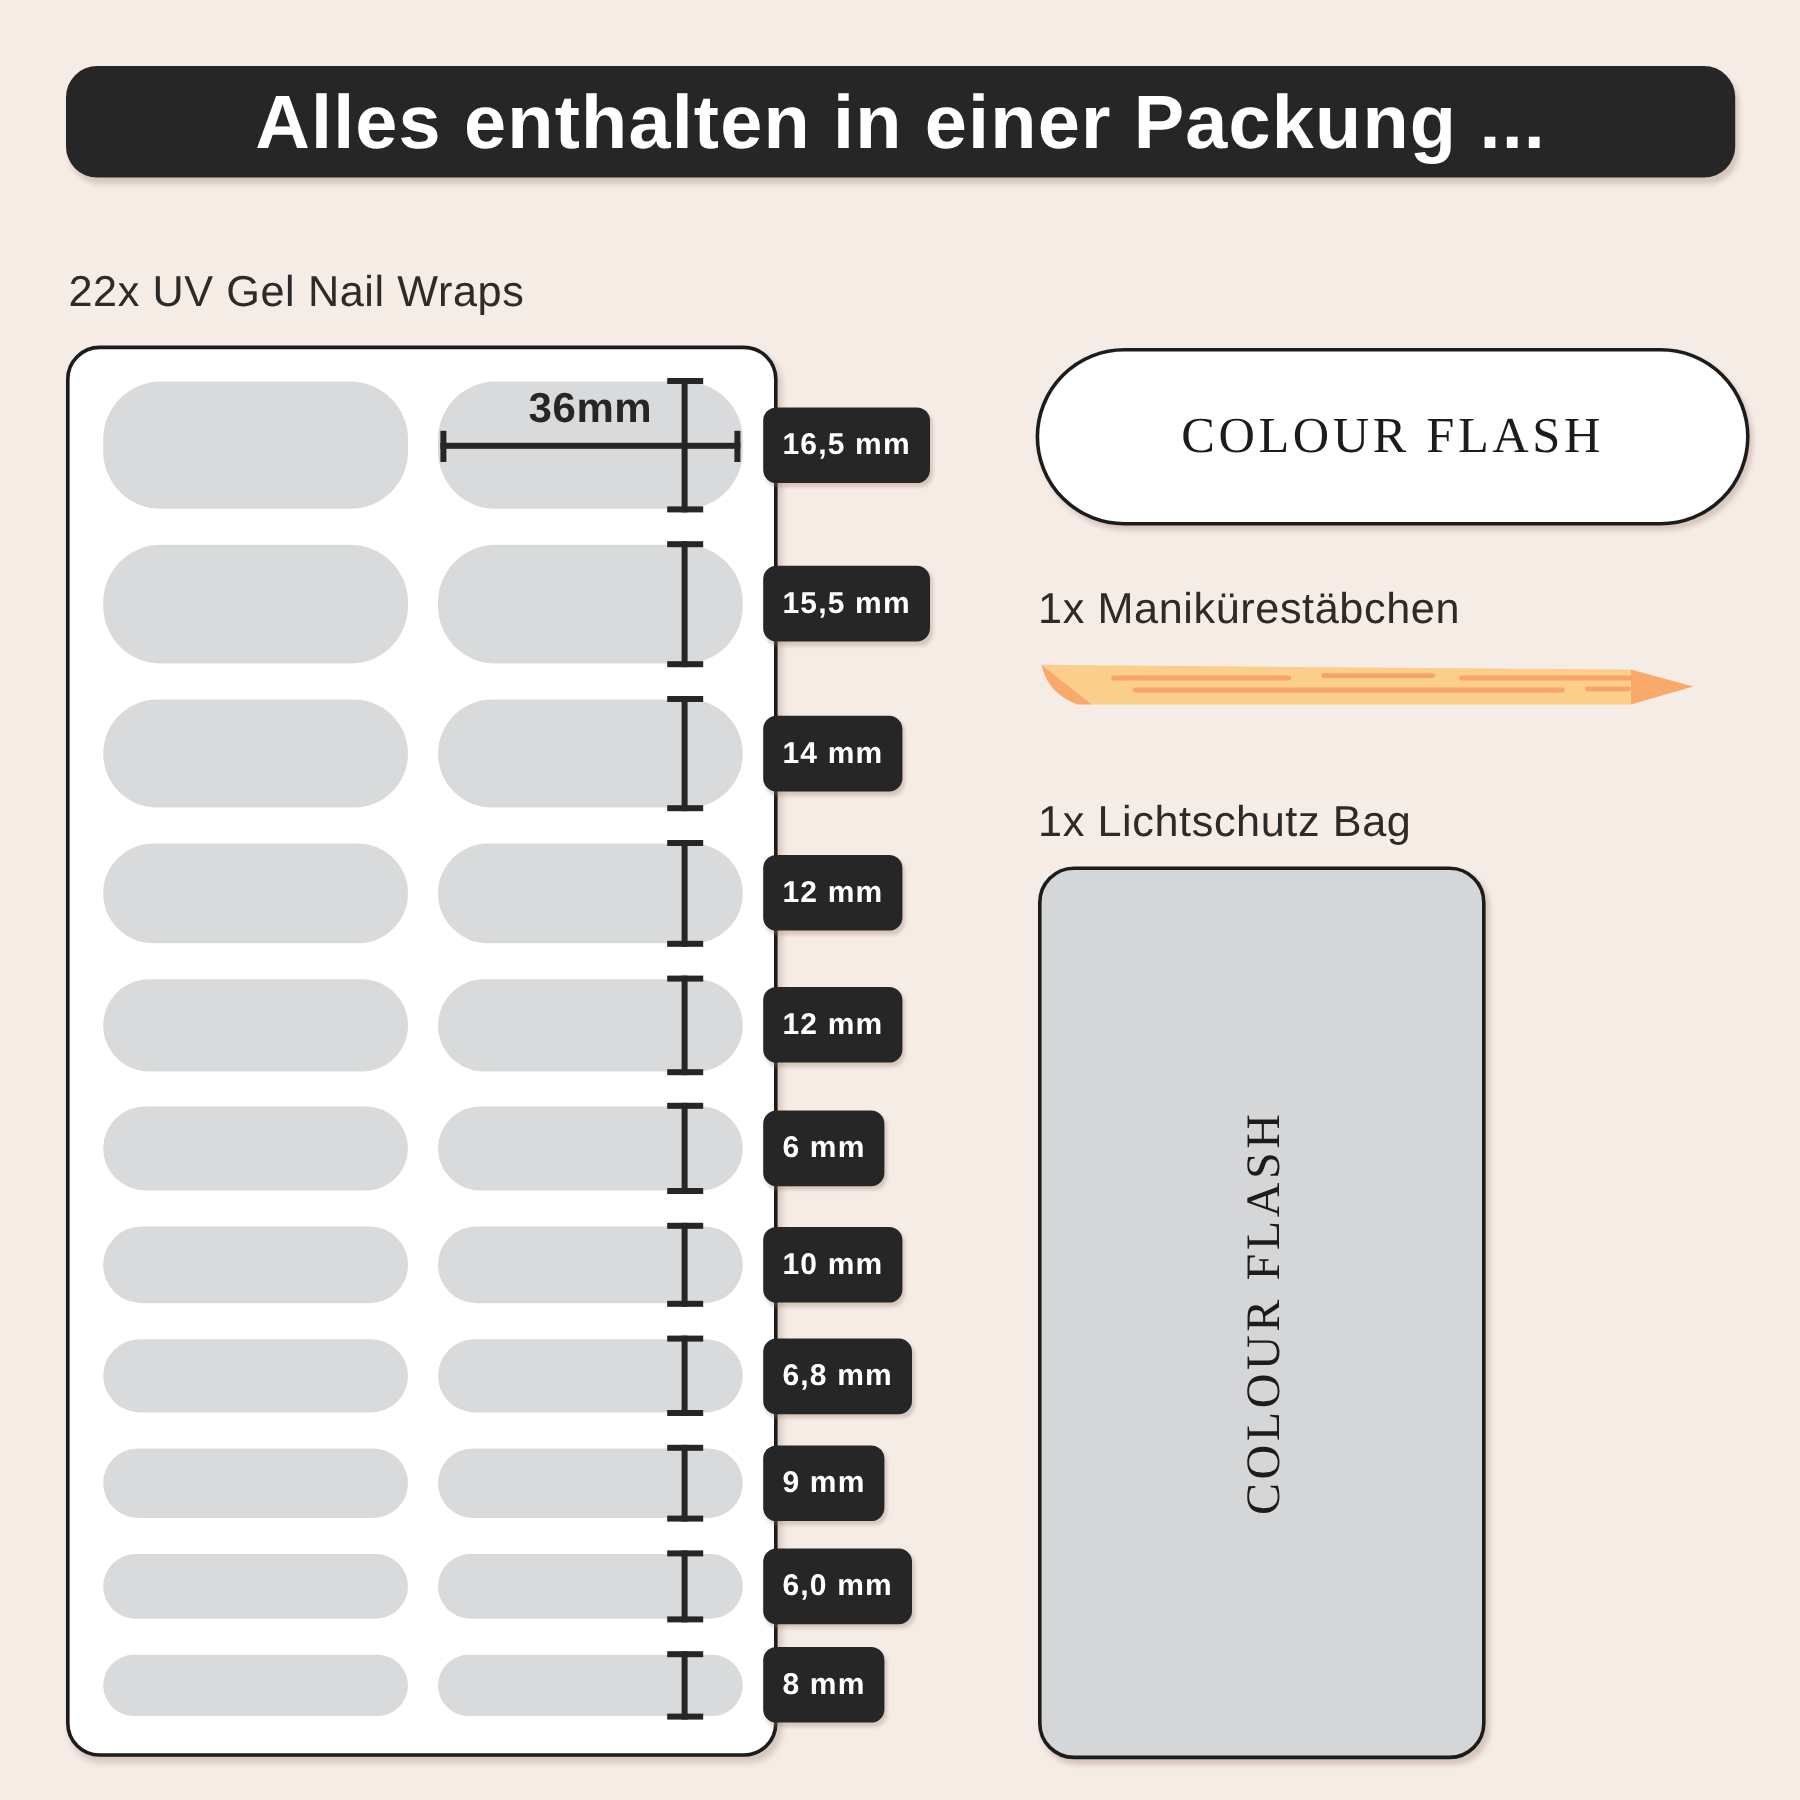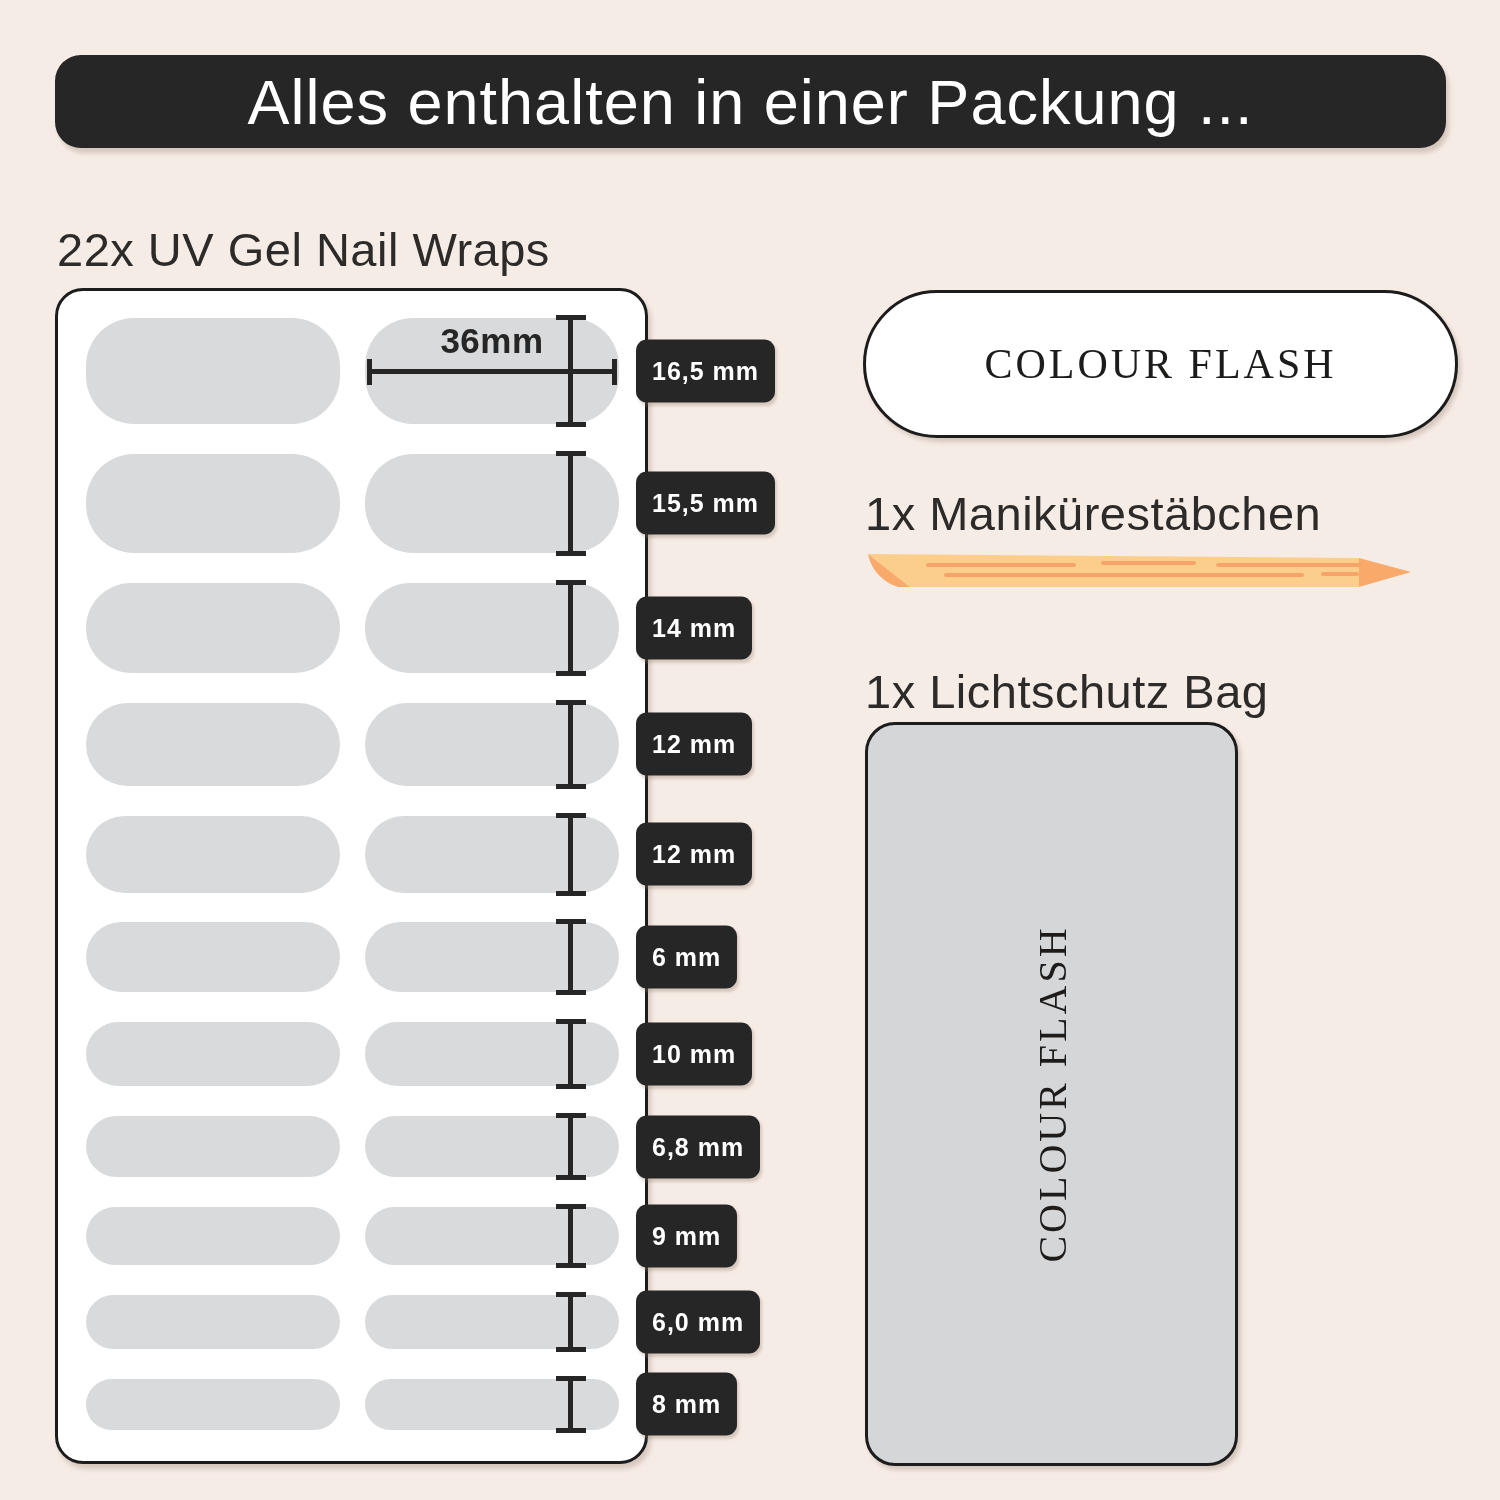--- a/index.html
+++ b/index.html
@@ -4,24 +4,24 @@
 <style>
   html,body{margin:0;padding:0;background:#f6ece6;}
   .canvas{position:relative;width:1500px;height:1500px;background:var(--bg,#f6ece6);
           font-family:"Liberation Sans",sans-serif;overflow:hidden;}
 
   
   .title-bar{position:absolute;left:55px;top:55px;width:1391px;height:93px;
              background:var(--ink,#262626);border-radius:26px;
              display:flex;align-items:center;justify-content:center;
              box-shadow:3px 5px 4px var(--shadow,rgba(150,123,106,.35));}
-  .title-bar h1{margin:0;color:#fff;font-size:63px;font-weight:400;letter-spacing:1px;white-space:nowrap;}
+  .title-bar h1{margin:0;color:#fff;font-size:63px;font-weight:700;letter-spacing:1px;white-space:nowrap;}
 
   
-  .section-label{position:absolute;font-size:47px;font-weight:400;color:var(--text,#2d2b29);
+  .section-label{position:absolute;font-size:36px;font-weight:400;color:var(--text,#2d2b29);
                  letter-spacing:.5px;white-space:nowrap;}
   .lbl-wraps{left:57px;top:222px;}
   .lbl-file{left:865px;top:222px;}
   .lbl-stick{left:865px;top:486px;}
   .lbl-bag{left:865px;top:664px;}
 
   
   .sheet{position:absolute;left:55px;top:288px;width:593px;height:1176px;box-sizing:border-box;
          background:#fff;border:3px solid #1c1c1c;border-radius:28px;
          box-shadow:3px 5px 5px var(--shadow,rgba(150,123,106,.3));}

